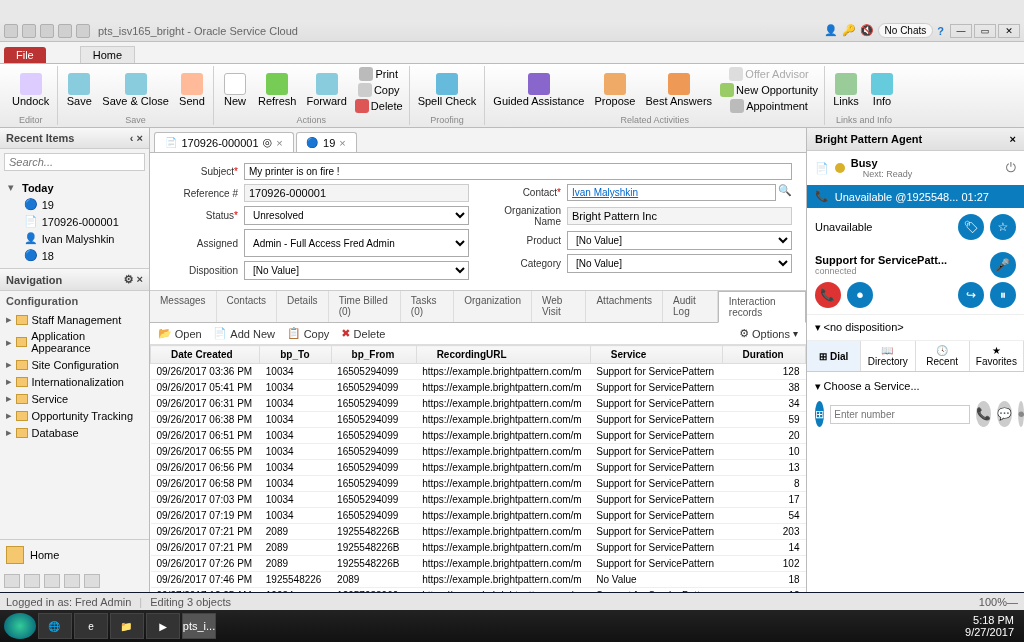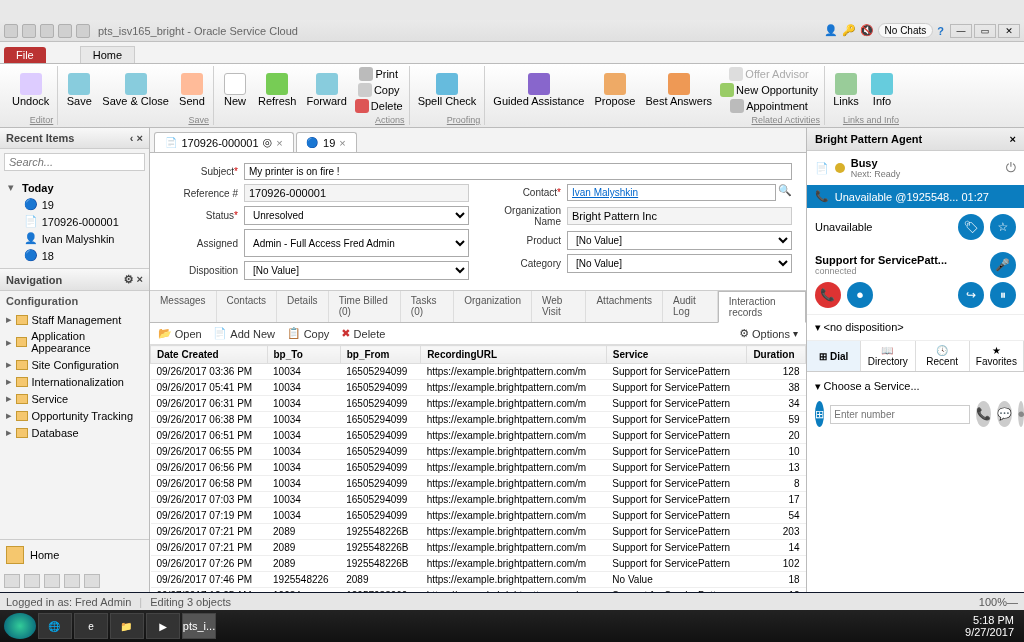--- a/index.html
+++ b/index.html
@@ -23,21 +23,21 @@
 
 
 .ribbon { height:64px; background:linear-gradient(#fff,#e9e9e9); border-bottom:1px solid #bbb; display:flex; padding:2px 4px; gap:0;}
 .rgroup { display:flex; flex-direction:column; align-items:stretch; padding:0 4px; border-right:1px solid #d0d0d0;}
 .rgroup:last-child{border-right:none;}
 .rgroup .btnrow{display:flex; gap:2px; flex:1;}
 .rbtn{display:flex; flex-direction:column; align-items:center; justify-content:center; padding:2px 4px; min-width:34px;}
 .rbtn.sm{min-width:auto; flex-direction:row; padding:1px 2px; font-size:10px; gap:2px;}
 .rbtn .ric{width:22px;height:22px;border-radius:3px;}
 .rbtn.sm .ric{width:14px;height:14px;}
-.rgroup .glabel{font-size:9px; color:#888; text-align:right; padding-top:1px;text-decoration:underline;}
+.rgroup .glabel{font-size:9px; color:#888; text-align:center; padding-top:1px;}
 
 
 .main { flex:1; display:flex; min-height:0;}
 .leftcol{width:150px; display:flex; flex-direction:column; background:#f3f3f3; border-right:1px solid #bbb;}
 .panel-hd{background:linear-gradient(#f8f8f8,#e2e2e2);padding:4px 6px;font-weight:bold;color:#444;border-bottom:1px solid #ccc;display:flex;justify-content:space-between;align-items:center;}
 .recent{flex:0 0 auto; border-bottom:1px solid #ccc;}
 .recent .search{margin:4px;}
 .recent input{width:100%; padding:2px 4px; border:1px solid #ccc; color:#888; font-style:italic;}
 .tree{padding:4px 8px; font-size:11px;}
 .tree .node{padding:2px 0; display:flex; align-items:center; gap:4px;}
@@ -66,31 +66,31 @@
 .twocol{display:flex; gap:18px;}
 .twocol .col{flex:1; display:flex; flex-direction:column; gap:4px;}
 .inner-tabs{display:flex; gap:0; background:#f3f3f3; border-bottom:1px solid #bbb;}
 .inner-tabs .it{padding:4px 10px; font-size:10px; color:#555; border-right:1px solid #ddd; cursor:pointer;}
 .inner-tabs .it.active{background:#fff; border:1px solid #bbb; border-bottom:1px solid #fff; margin-bottom:-1px;}
 .rectoolbar{padding:4px 8px; display:flex; gap:12px; align-items:center; background:#fff; border-bottom:1px solid #ddd;}
 .rectoolbar .tb{display:flex; align-items:center; gap:3px; font-size:10px; color:#333;}
 .rectoolbar .spacer{flex:1;}
 .grid{flex:1; overflow:auto; background:#fff;}
 table{width:100%; border-collapse:collapse;}
-th{background:linear-gradient(#f8f8f8,#eee); border:1px solid #ddd; padding:3px 6px; text-align:left; font-weight:bold; font-size:10px;margin-top:42px;}
+th{background:linear-gradient(#f8f8f8,#eee); border:1px solid #ddd; padding:3px 20px; text-align:left; font-weight:bold; font-size:10px;margin-top:42px;}
 td{border-bottom:1px solid #eee; padding:2px 6px; font-size:10px; white-space:nowrap; overflow:hidden;}
 td.r{text-align:right;}
 
 .rightcol{width:218px; background:#fff; border-left:1px solid #bbb; display:flex; flex-direction:column;}
 .bp-hd{background:linear-gradient(#f0f0f0,#e0e0e0); padding:5px 8px; font-weight:bold; border-bottom:1px solid #ccc; display:flex; justify-content:space-between;}
 .bp-status{padding:6px 8px; display:flex; gap:6px; align-items:center;}
 .bp-status .dot{width:10px;height:10px;border-radius:50%;background:#d8b02a;}
 .bp-status .txt{display:flex;flex-direction:column;}
 .bp-status .txt b{font-size:11px;}
-.bp-status .txt span{font-size:9px;color:#777;}
+.bp-status .txt span{font-size:9px;color:#777;margin-left:12px;}
 .bp-status .pw{margin-left:auto;color:#777;font-size:13px;}
 .bp-bar{background:#0b7dbf;color:#fff;padding:5px 8px;display:flex;align-items:center;gap:6px;font-size:10px;}
 .bp-sec{padding:6px 8px; display:flex; justify-content:space-between; align-items:center;}
 .cbtn{width:26px;height:26px;border-radius:50%;display:flex;align-items:center;justify-content:center;color:#fff;font-size:12px;}
 .cbtn.blue{background:#0b7dbf;}
 .cbtn.red{background:#d33;}
 .cbtn.grey{background:#ccc;color:#888;}
 .bp-row{display:flex;gap:6px;}
 .bp-disp{padding:6px 8px;border-top:1px solid #eee;border-bottom:1px solid #eee;}
 .bp-tabs{display:flex;border-bottom:1px solid #ccc;}

